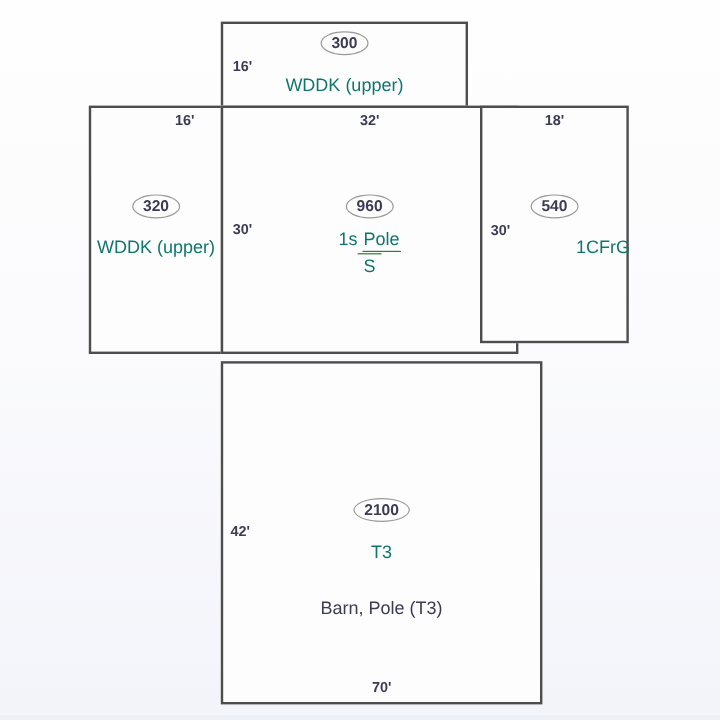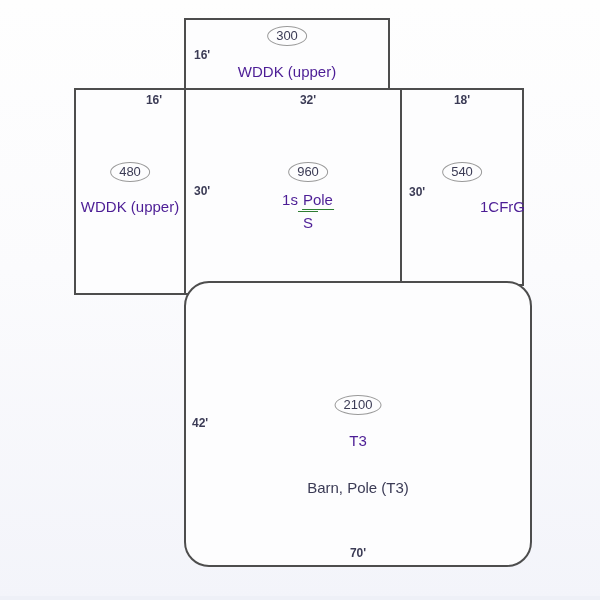--- a/index.html
+++ b/index.html
@@ -10,34 +10,34 @@
   }
   .canvas { position:absolute; left:0; top:0; width:600px; height:600px; }
   .box {
     position:absolute; box-sizing:border-box;
     background:#fdfdfe; border:2px solid #4d4d4d;
   }
   .box-top    { left:184px; top:18px;  width:206px; height:72px; }
   .box-left   { left:74px;  top:88px;  width:112px; height:207px; }
   .box-center { left:184px; top:88px;  width:248px; height:207px; }
   .box-right  { left:400px; top:88px;  width:124px; height:198px; }
-  .box-bottom { left:184px; top:281px; width:348px; height:286px;border-radius:25px; }
+  .box-bottom { left:184px; top:301px; width:268px; height:286px; }
   .abs { position:absolute; white-space:nowrap; }
   .cx { left:50%; transform:translateX(-50%); }
   .dim {
     font-size:12px; font-weight:bold; color:#3b3b55;
   }
   .oval {
     display:inline-block; padding:1px 8px 2px 8px;
     border:1.5px solid #9a9a9a; border-radius:50%;
-    font-size:13px; font-weight:normal; color:#3b3b55;
+    font-size:13px; font-weight:bold; color:#3b3b55;
     background:transparent;
   }
   .use {
-    font-size:15px; color:#4c1d95;
+    font-size:15px; color:#0f766e;
   }
   .desc {
     font-size:15px; color:#3b3b55;
   }
   .story-upper { border-bottom:1.5px solid #2e7d32; padding:0 1px 1px 1px; }
   .story-prefix { margin-right:4px; }
   .story-lower { border-top:1.5px solid #2e7d32; padding:2px 5px 0 5px; }
   .bottom-strip {
     position:absolute; left:0; bottom:0; width:600px; height:4px;
     background:#eef0f7;
@@ -49,21 +49,21 @@
 <div class="canvas">
 
   <div class="box box-top">
     <span class="abs oval" style="left:50%; transform:translateX(-50%); top:6px;">300</span>
     <span class="abs dim" style="left:8px; top:28px;">16'</span>
     <span class="abs use cx" style="top:43px;">WDDK (upper)</span>
   </div>
 
   <div class="box box-left">
     <span class="abs dim cx" style="top:3px;margin-left:24px;">16'</span>
-    <span class="abs oval" style="left:50%; transform:translateX(-50%); top:72px;">480</span>
+    <span class="abs oval" style="left:50%; transform:translateX(-50%); top:72px;">320</span>
     <span class="abs use cx" style="top:108px;">WDDK (upper)</span>
   </div>
 
   <div class="box box-center">
     <span class="abs dim cx" style="top:3px;">32'</span>
     <span class="abs dim" style="left:8px; top:94px;">30'</span>
     <span class="abs oval" style="left:50%; transform:translateX(-50%); top:72px;">960</span>
     <span class="abs use cx" style="top:101px;">
       <span class="story-prefix">1s</span><span class="story-upper">Pole</span>
     </span>

